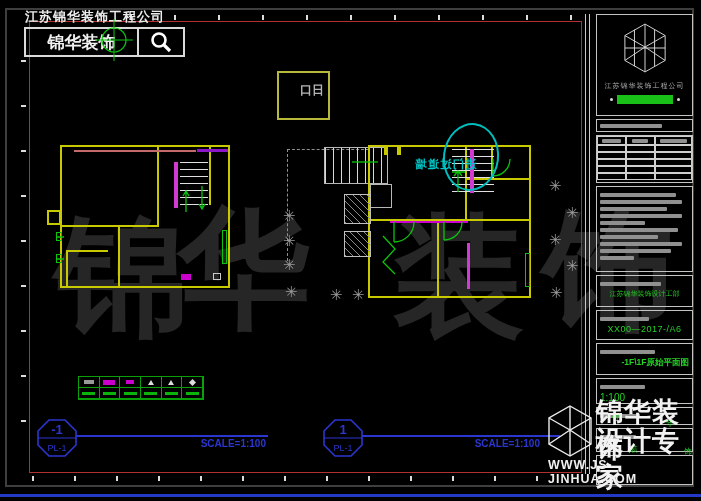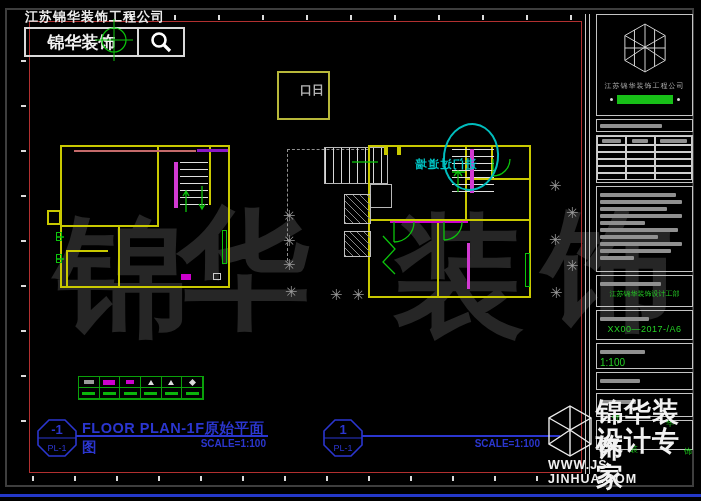--- a/index.html
+++ b/index.html
@@ -152,21 +152,20 @@
   </div>
 
   <div class="abs" style="left:36px;top:418px;width:232px;height:36px;z-index:5">
     <div class="abs" style="left:40px;top:17px;right:0;border-top:2px solid #2b36cf"></div>
     <svg class="abs" width="42" height="40" viewBox="0 0 42 40" style="left:0;top:0">
       <polygon points="13,2 29,2 40,13 40,27 29,38 13,38 2,27 2,13" fill="#000" stroke="#2b36cf" stroke-width="1.6"></polygon>
       <line x1="2" y1="20" x2="40" y2="20" stroke="#2b36cf" stroke-width="1.2"></line>
       <text x="21" y="16" fill="#2b36cf" font-size="13" font-weight="bold" text-anchor="middle">-1</text>
       <text x="21" y="33" fill="#2b36cf" font-size="9" text-anchor="middle">PL-1</text>
     </svg>
-    <div class="abs bluetxt" style="left:46px;top:1px;font-size:14.5px;font-weight:bold;letter-spacing:.5px">FLOOR PLAN-1F原始平面图</div>
     <div class="abs bluetxt" style="right:2px;top:20px;font-size:10px;font-weight:bold">SCALE=1:100</div>
   </div>
 
   <div class="abs" style="left:322px;top:418px;width:238px;height:36px;z-index:5">
     <div class="abs" style="left:40px;top:17px;right:0;border-top:2px solid #2b36cf"></div>
     <svg class="abs" width="42" height="40" viewBox="0 0 42 40" style="left:0;top:0">
       <polygon points="13,2 29,2 40,13 40,27 29,38 13,38 2,27 2,13" fill="#000" stroke="#2b36cf" stroke-width="1.6"></polygon>
       <line x1="2" y1="20" x2="40" y2="20" stroke="#2b36cf" stroke-width="1.2"></line>
       <text x="21" y="16" fill="#2b36cf" font-size="13" font-weight="bold" text-anchor="middle">1</text>
       <text x="21" y="33" fill="#2b36cf" font-size="9" text-anchor="middle">PL-1</text>
@@ -236,20 +235,24 @@
       <div class="bar" style="width:80%"></div>
       <div class="bar" style="width:38%"></div>
     </div>
     <div class="sec" style="height:32px">
       <div class="bar" style="width:68%"></div>
       <div class="gtext" style="font-size:7px;text-align:center;margin-top:2px">江苏锦华装饰设计工部</div>
     </div>
     <div class="sec" style="height:30px">
       <div class="bar" style="width:55%"></div>
       <div class="gtext" style="font-size:9px;text-align:center;letter-spacing:.5px;margin-top:1px">XX00—2017-/A6</div>
+    </div>
+    <div class="sec" style="height:32px">
+      <div class="bar" style="width:62%"></div>
+      <div class="gtext" style="font-size:8.5px;font-weight:bold;text-align:right;margin-top:1px">-1F\1F原始平面图</div>
     </div>
     <div class="sec" style="height:26px">
       <div class="bar" style="width:50%"></div>
       <div class="gtext" style="font-size:10px;text-align:left">1:100</div>
     </div>
     <div class="sec" style="height:18px">
         <div class="bar" style="width:45%"></div>
       </div>
     <div class="sec" style="height:24px">
         <div class="bar" style="width:40%"></div>

